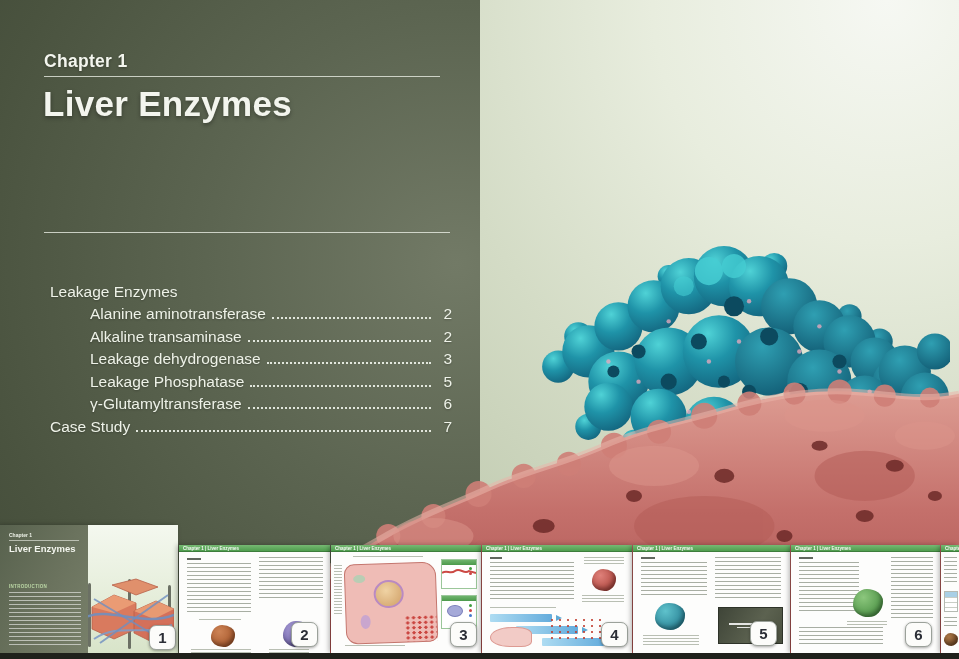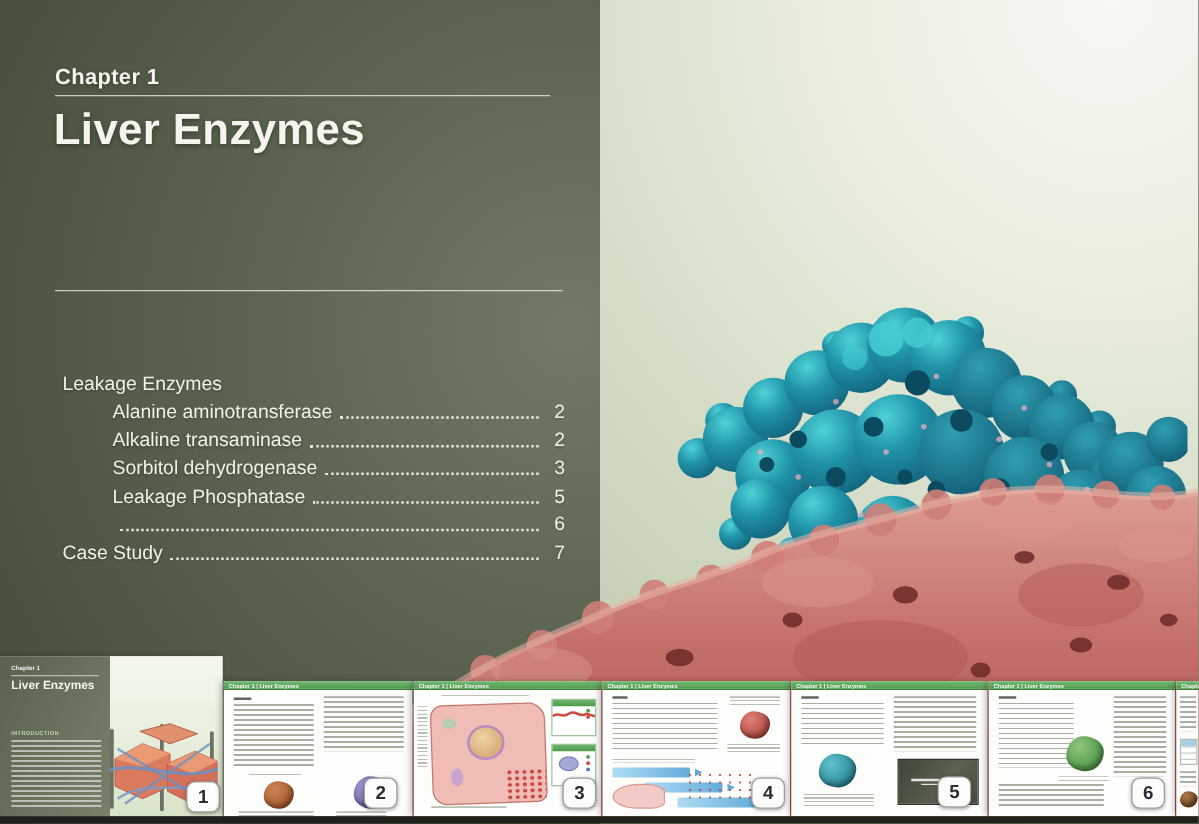--- a/index.html
+++ b/index.html
@@ -10,21 +10,21 @@
   
   .left-panel{position:absolute;left:0;top:0;width:480px;height:659px;z-index:0;
     background:radial-gradient(ellipse 130% 95% at 95% 40%, #727a66 0%, #5c6551 40%, #4a533f 78%, #414a38 100%);}
   .chapter-label{position:absolute;left:44px;top:51px;font-size:17.5px;font-weight:700;
     color:#f3f5ee;letter-spacing:.3px;text-shadow:0 1px 3px rgba(0,0,0,.3);}
   .rule{position:absolute;height:1px;background:rgba(242,246,236,.75);}
   .rule-1{left:44px;top:76px;width:396px;}
   .rule-2{left:44px;top:232px;width:406px;}
   .cover-title{position:absolute;left:43px;top:84px;font-size:35px;font-weight:700;
     color:#f3f5ee;letter-spacing:.3px;text-shadow:0 2px 4px rgba(0,0,0,.35);}
-  .toc{position:absolute;left:50px;top:278px;width:402px;margin-top:16px;}
+  .toc{position:absolute;left:50px;top:278px;width:402px;}
   .toc-row{display:flex;align-items:flex-end;height:22.5px;font-size:15.5px;
     color:#eef2e8;text-shadow:0 1px 2px rgba(0,0,0,.25);cursor:pointer;}
   .toc-row.lvl1{padding-left:40px;}
   .toc-label{white-space:nowrap;line-height:19px;}
   .toc-dots{flex:1;border-bottom:2px dotted rgba(240,244,235,.9);margin:0 5px 4px 6px;}
   .toc-row.no-dots .toc-dots{border-bottom:none;}
   .toc-page{width:16px;text-align:right;line-height:19px;}
 
   
   .right-panel{position:absolute;left:480px;top:0;width:479px;height:659px;z-index:0;
@@ -94,30 +94,31 @@
         <span class="toc-label">Alanine aminotransferase</span>
         <span class="toc-dots"></span>
         <span class="toc-page">2</span>
       </div>
       <div class="toc-row lvl1">
         <span class="toc-label">Alkaline transaminase</span>
         <span class="toc-dots"></span>
         <span class="toc-page">2</span>
       </div>
       <div class="toc-row lvl1">
-        <span class="toc-label">Sorbitol dehydrogenase</span>
+        <span class="toc-label">Leakage dehydrogenase</span>
         <span class="toc-dots"></span>
         <span class="toc-page">3</span>
       </div>
       <div class="toc-row lvl1">
         <span class="toc-label">Leakage Phosphatase</span>
         <span class="toc-dots"></span>
         <span class="toc-page">5</span>
       </div>
       <div class="toc-row lvl1">
+        <span class="toc-label">γ-Glutamyltransferase</span>
         <span class="toc-dots"></span>
         <span class="toc-page">6</span>
       </div>
       <div class="toc-row">
         <span class="toc-label">Case Study</span>
         <span class="toc-dots"></span>
         <span class="toc-page">7</span>
       </div>
     </div>
   </div>

